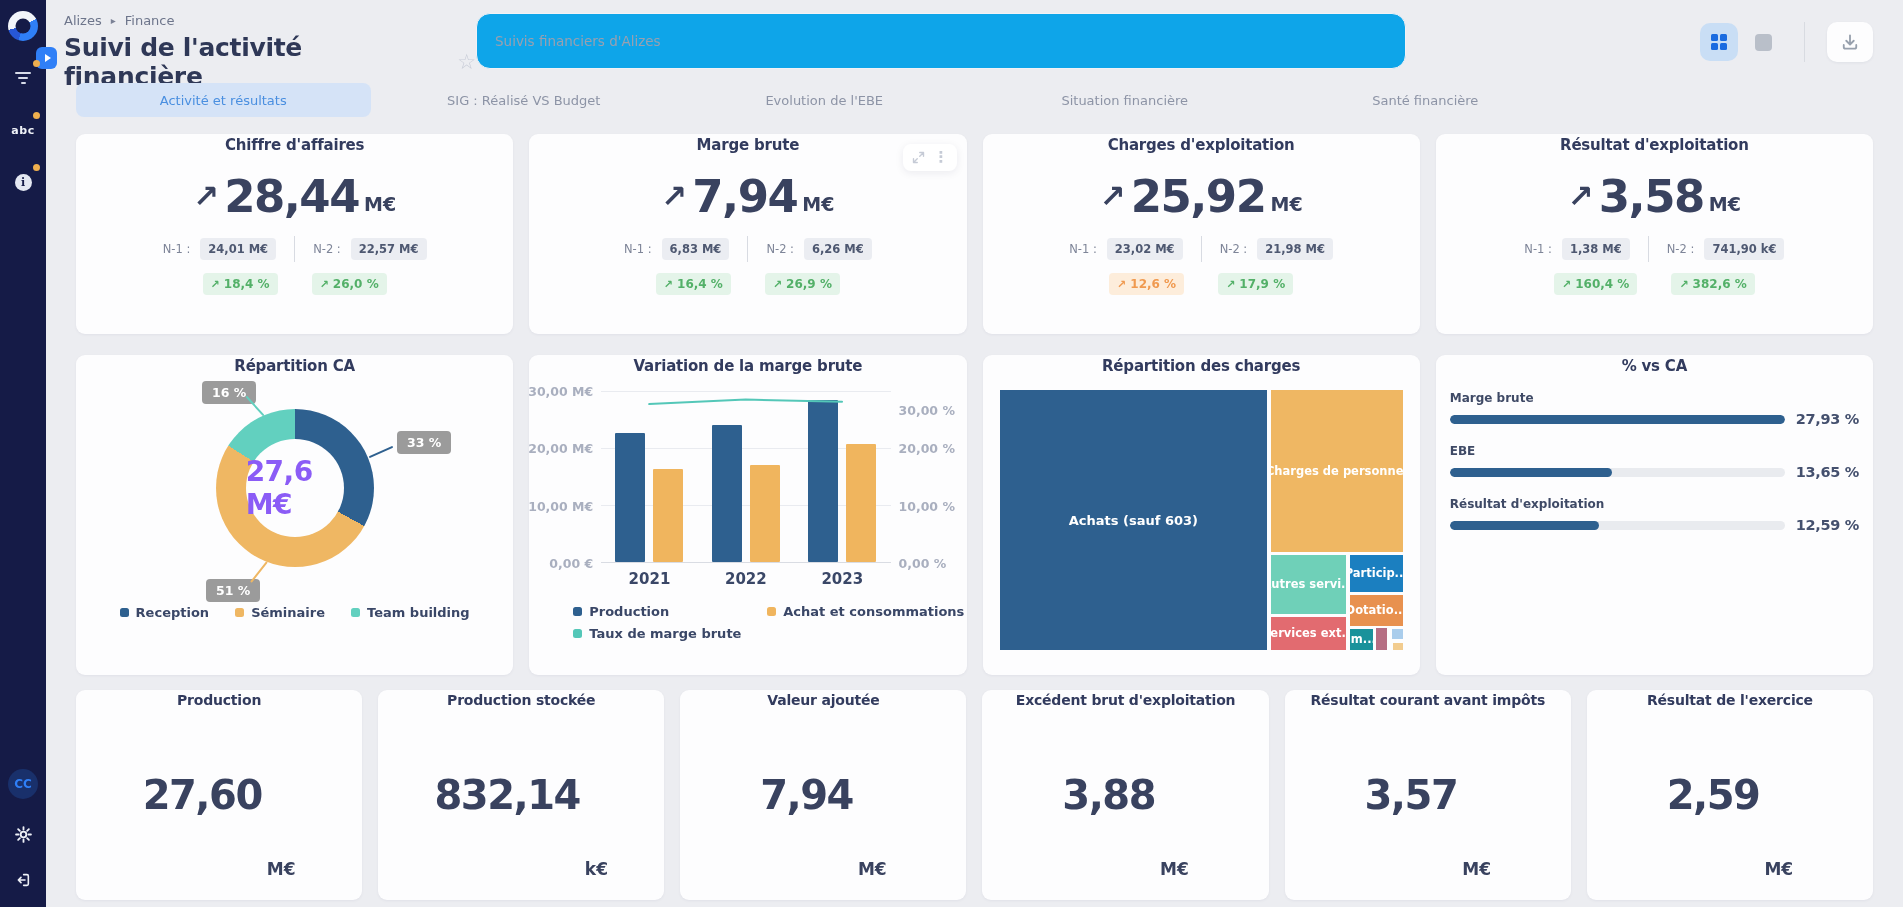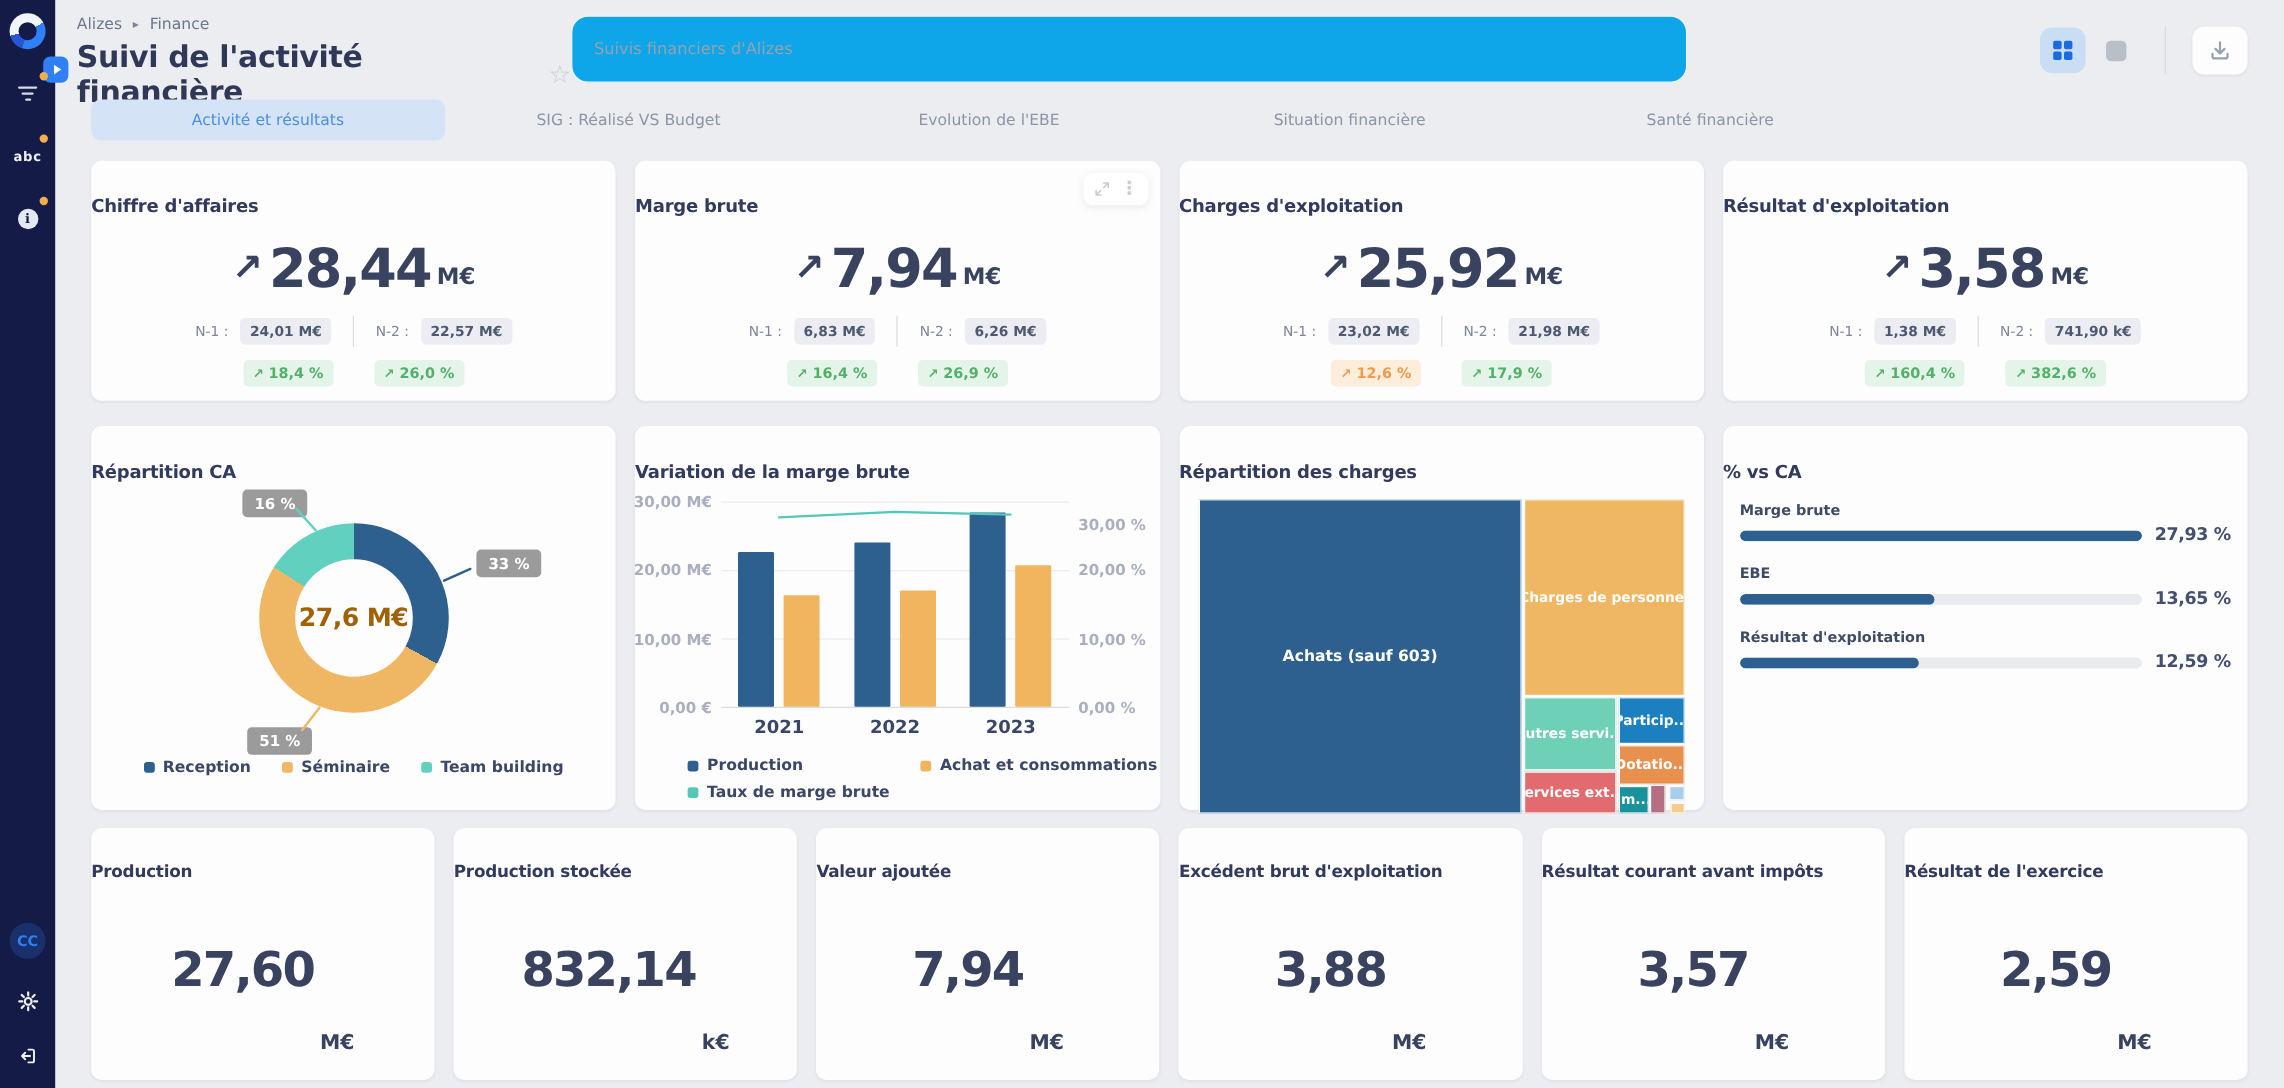--- a/index.html
+++ b/index.html
@@ -45,21 +45,21 @@
   .ctrl-div{width:1px;height:40px;background:#d8dbe1;margin:0 22px}
   .dl-btn{width:46px;height:40px;border:none;border-radius:10px;background:#fdfdfe;box-shadow:0 1px 3px rgba(20,27,70,.06);display:flex;align-items:center;justify-content:center;cursor:pointer}
 
   
   .tabs{display:grid;grid-template-columns:repeat(6,1fr);gap:6px;height:34px}
   .tab{display:flex;align-items:center;justify-content:center;font-size:13px;color:#8d94a6;border-radius:8px;cursor:pointer;white-space:nowrap}
   .tab.active{background:#d5e3f7;color:#4a8fe0}
 
   
   .card{background:#fdfdfe;border-radius:9px;box-shadow:0 1px 3px rgba(20,27,70,.05);position:relative}
-  .card-title{text-align:left;font-size:15px;font-weight:bold;color:#323b5e;letter-spacing:-.2px;margin-top:29px}
+  .card-title{text-align:center;font-size:15px;font-weight:bold;color:#323b5e;letter-spacing:-.2px;margin-top:2px}
   .row1{display:grid;grid-template-columns:repeat(4,1fr);gap:16px;margin-top:17px}
   .row1 .card{height:200px}
   .row2{display:grid;grid-template-columns:repeat(4,1fr);gap:16px;margin-top:21px}
   .row2 .card{height:320px}
   .row3{display:grid;grid-template-columns:repeat(6,1fr);gap:16px;margin-top:15px}
   .row3 .card{height:210px}
 
   
   .card-actions{position:absolute;top:10px;right:10px;display:flex;align-items:center;gap:8px;background:#fff;border-radius:8px;box-shadow:0 2px 8px rgba(20,27,70,.08);padding:6px 8px}
   .kebab{color:#c6cbd6;font-size:15px;font-weight:bold;cursor:pointer;line-height:1}
@@ -88,21 +88,21 @@
   
   .legend-row{display:flex;align-items:center;justify-content:center;gap:26px}
   .lg-item{display:flex;align-items:center;gap:7px}
   .lg-marker{width:9px;height:9px;border-radius:2.5px;flex:none}
   .lg-label{font-size:13px;font-weight:bold;color:#3a4767}
 
   
   .donut-area{position:relative;height:218px;margin-top:4px}
   .donut-ring{position:absolute;left:50%;top:50%;transform:translate(-50%,-50%);width:158px;height:158px;border-radius:50%;cursor:pointer}
   .donut-hole{position:absolute;left:50%;top:50%;transform:translate(-50%,-50%);width:98px;height:98px;border-radius:50%;background:#fdfdfe;display:flex;align-items:center;justify-content:center}
-  .donut-center{font-size:21px;font-weight:bold;color:#a16207;letter-spacing:-.5px}
+  .donut-center{font-size:28px;font-weight:bold;color:#8b5cf6;letter-spacing:-.5px}
   .callout{position:absolute;background:#9b9b9b;color:#fff;font-size:12.5px;font-weight:bold;border-radius:4px;padding:4px 10px;white-space:nowrap}
   .connector{position:absolute;width:26px;height:2px;border-radius:2px}
   .donut-legend{margin-top:8px}
 
   
   .bar-wrap{display:flex;margin:16px 14px 0 10px}
   .tick-col{position:relative;width:62px;flex:none;height:172px}
   .tick-col span{position:absolute;font-size:12.5px;font-weight:bold;color:#a9afbf;white-space:nowrap;transform:translateY(-50%)}
   .tick-col.left span{right:8px}
   .tick-col.right span{left:8px}

